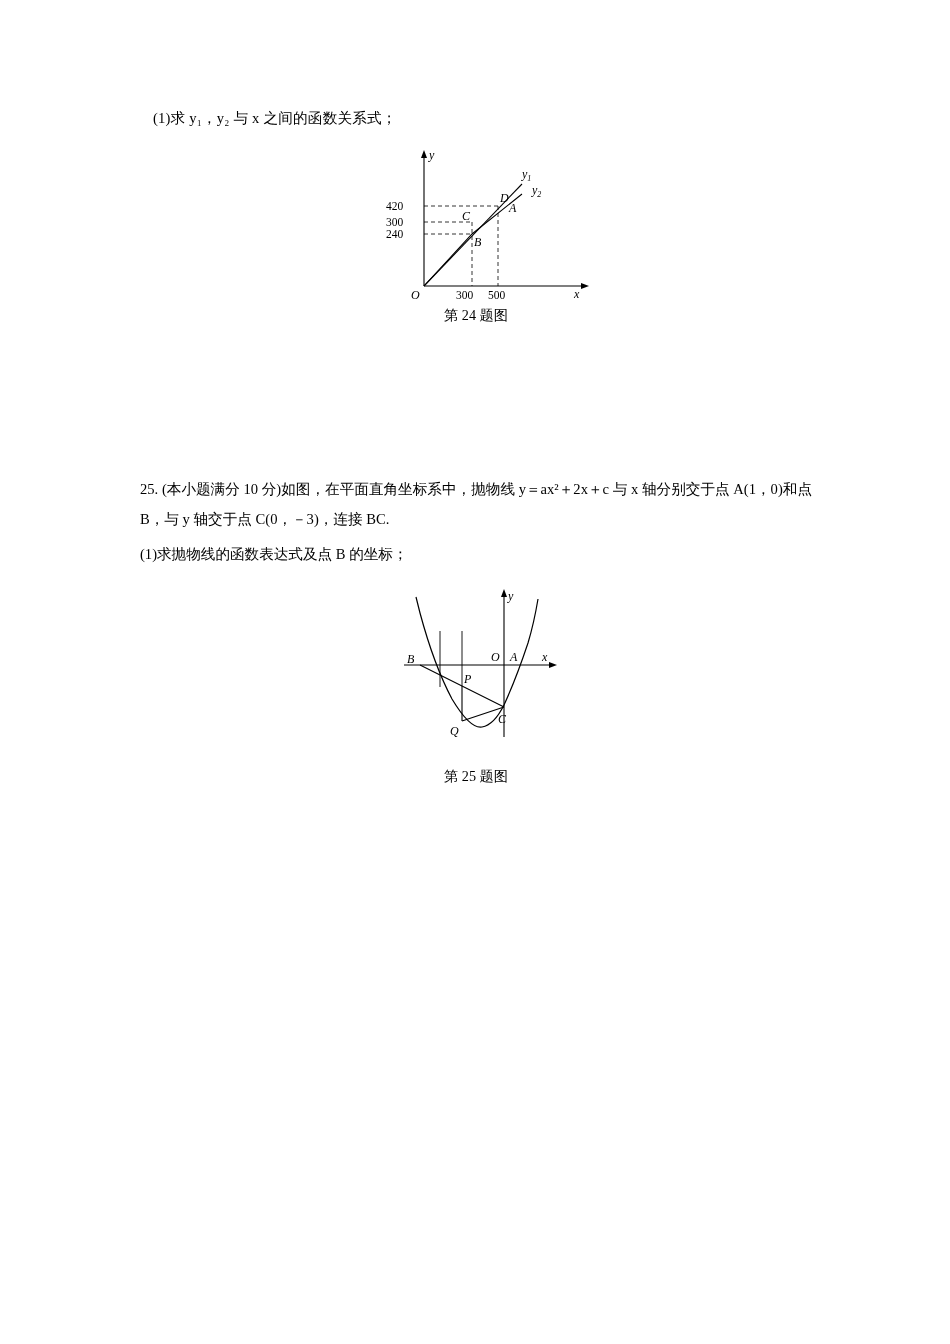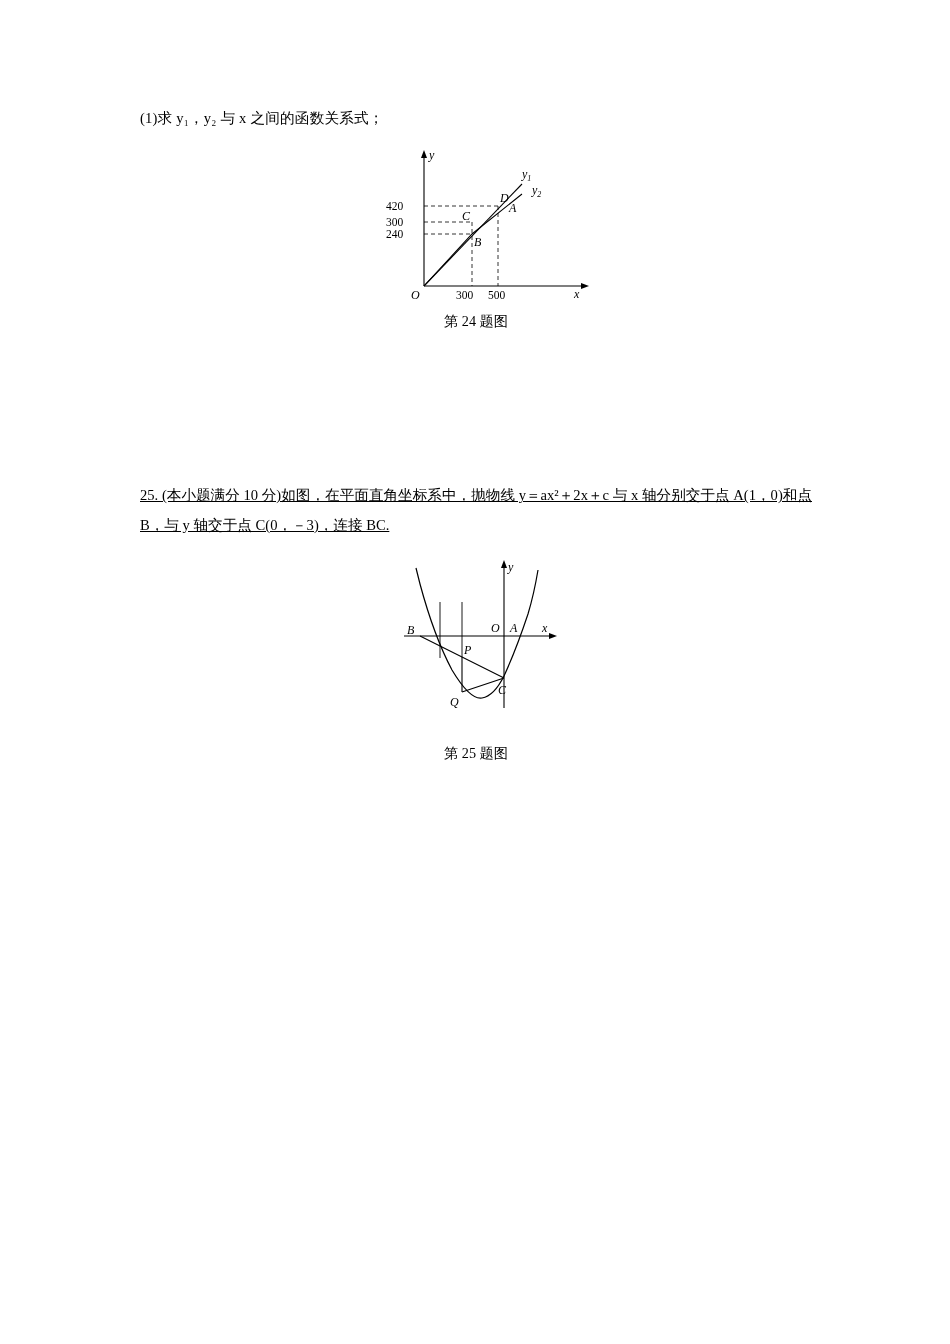--- a/index.html
+++ b/index.html
@@ -20,41 +20,41 @@
   .content {
     position: absolute;
     left: 140px;
     top: 104px;
     width: 672px;
   }
   .ptext {
     font-size: 14.6px;
     line-height: 1.95;
     text-align: justify;
-    margin: 0 0 7px 0;
+    margin: 0 0 7px 13px;
     letter-spacing: 0.2px;
   }
 
   .figure-wrap {
     width: 100%;
     display: flex;
     flex-direction: column;
     align-items: center;
   }
   .fig-caption {
     font-size: 14.2px;
     text-align: center;
-    margin-top: 6px;
+    margin-top: 0;
   }
 
   .gap-1 { height: 150px; }
 
   
   .block-25 { margin-top: 0px; }
-  .q25-line { font-size: 14.6px; line-height: 2.0; text-align: justify; margin: 0 0 6px 0; text-decoration: underline; }
+  .q25-line { font-size: 14.6px; line-height: 2.0; text-align: justify; margin: 0 0 6px 0; }
 </style>
 </head>
 <body>
 
 <div class="page">
   <div class="content">
 
     <p class="ptext">(1)求 y₁，y₂ 与 x 之间的函数关系式；</p>
 
     <div class="figure-wrap" style="margin-top:14px;">
@@ -96,20 +96,21 @@
         <text x="176" y="32" font-family="Liberation Serif, serif" font-size="12" font-style="italic">y<tspan font-size="8" dy="3">1</tspan></text>
         <text x="186" y="48" font-family="Liberation Serif, serif" font-size="12" font-style="italic">y<tspan font-size="8" dy="3">2</tspan></text>
       </svg>
       <div class="fig-caption">第 24 题图</div>
     </div>
 
     <div class="gap-1"></div>
 
     <div class="block-25">
       <p class="q25-line">25. (本小题满分 10 分)如图，在平面直角坐标系中，抛物线 y＝ax²＋2x＋c 与 x 轴分别交于点 A(1，0)和点 B，与 y 轴交于点 C(0，－3)，连接 BC.</p>
+      <p class="q25-line">(1)求抛物线的函数表达式及点 B 的坐标；</p>
     </div>
 
     <div class="figure-wrap" style="margin-top:18px;">
       <svg width="200" height="180" viewBox="0 0 200 180">
 
         <line x1="128" y1="6" x2="128" y2="150" stroke="#000" stroke-width="1.1"></line>
         <polygon points="128,2 125,10 131,10" fill="#000"></polygon>
 
         <line x1="28" y1="78" x2="176" y2="78" stroke="#000" stroke-width="1.1"></line>
         <polygon points="181,78 173,75 173,81" fill="#000"></polygon>

